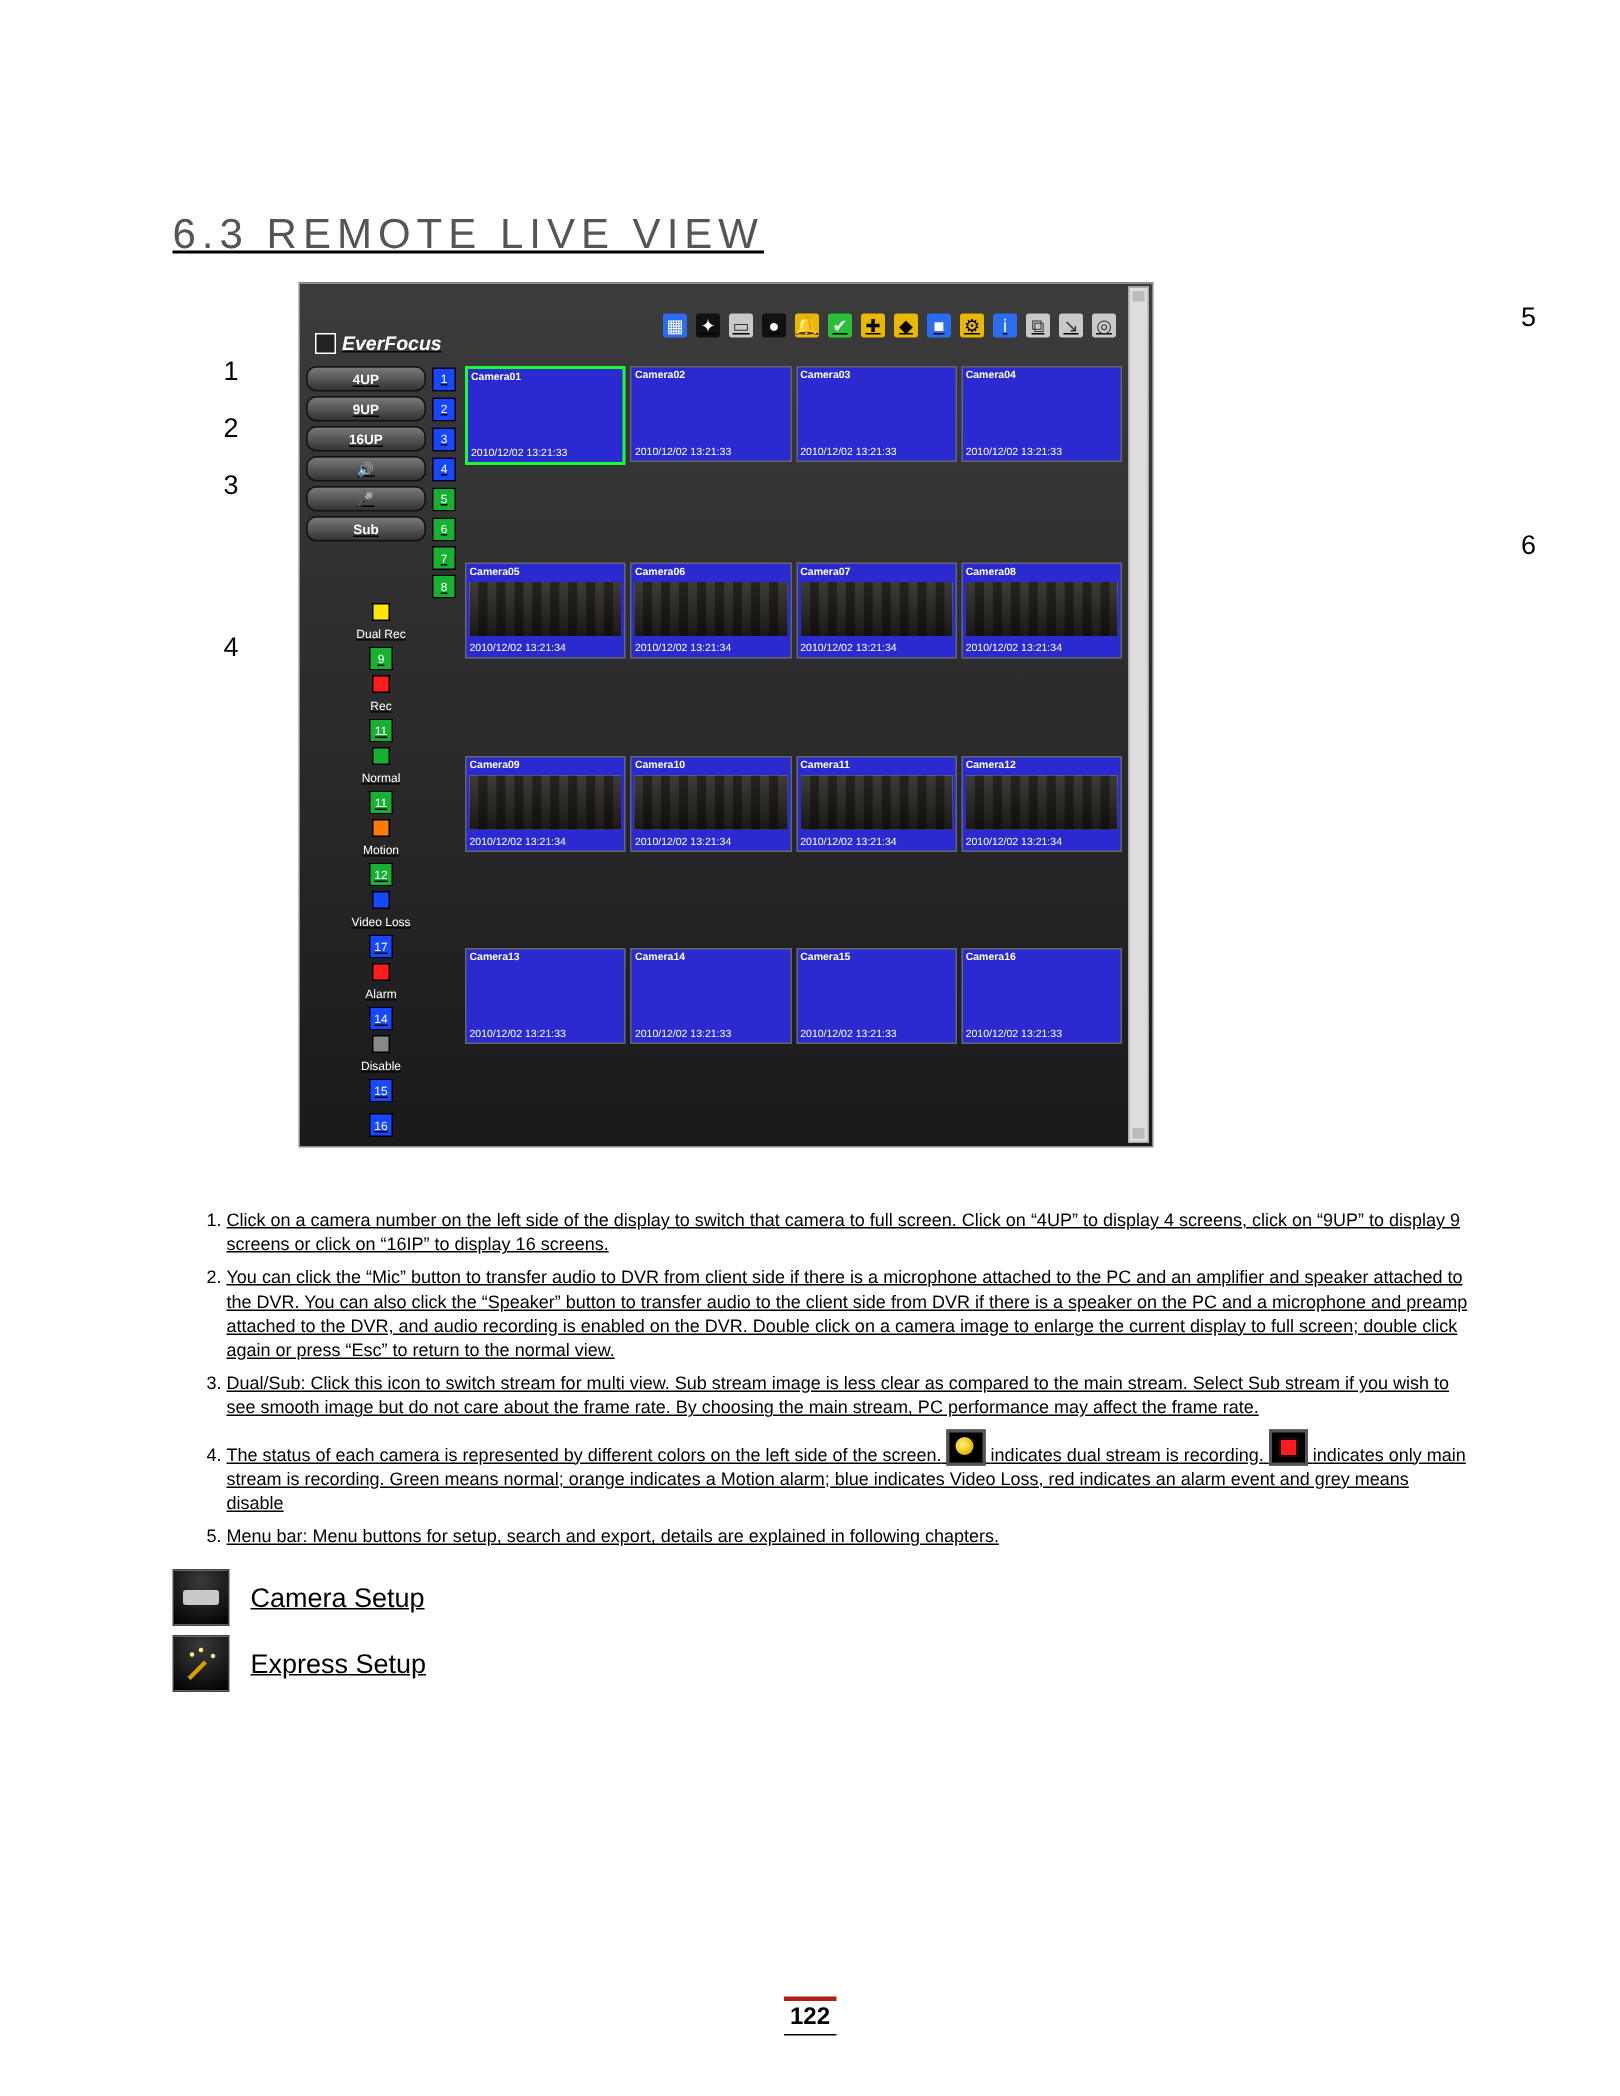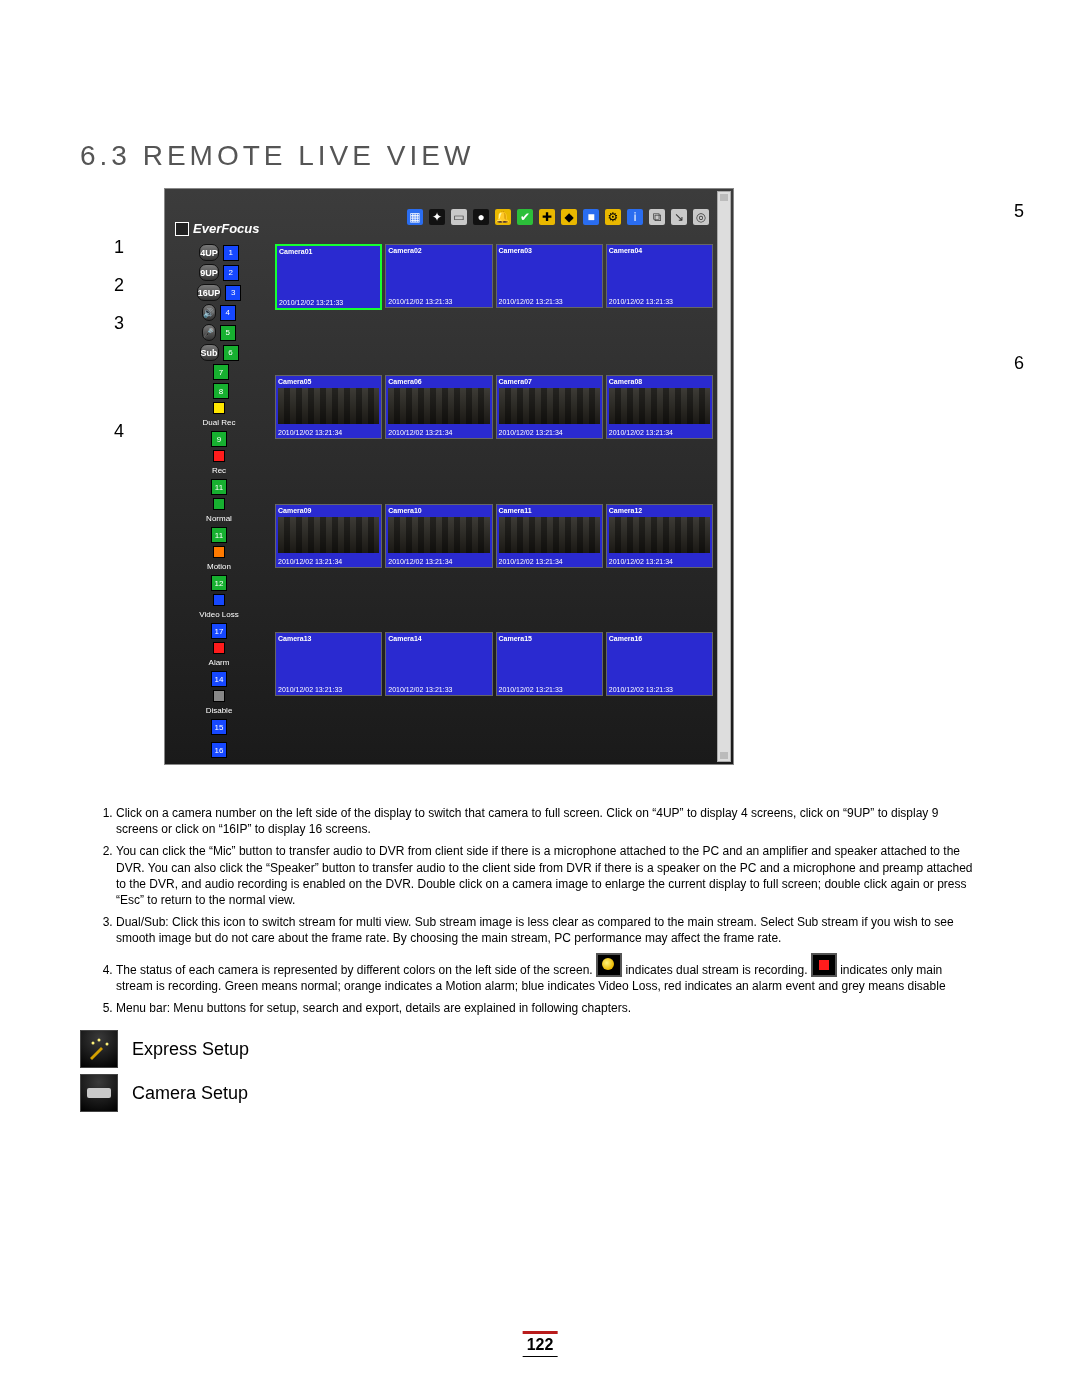--- a/index.html
+++ b/index.html
@@ -6,21 +6,22 @@
     margin: 0;
     font-family: Arial, Helvetica, sans-serif;
     background: #fff;
     color: #000;
     width: 1080px;
     min-height: 1397px;
     position: relative;
     box-sizing: border-box;
   }
   .page {
-    padding: 140px 100px 60px 80px;
+    padding: 140px 100px 60px 115px;
+    text-decoration: underline;
   }
   .section-title {
     font-size: 28px;
     letter-spacing: 4px;
     color: #555;
     margin-bottom: 16px;
   }
 
   
   .shot-wrap {
@@ -116,21 +117,20 @@
     gap: 6px;
     padding-right: 16px;
   }
 
   
   .sidebar {
     width: 100px;
     display: flex;
     flex-direction: column;
     gap: 3px;
-    align-items: center;
   }
   .sb-row {
     display: flex;
     align-items: center;
     gap: 4px;
   }
   .pill {
     flex: 1;
     height: 15px;
     border-radius: 7px;
@@ -494,31 +494,31 @@
       <span class="inline-icon yellow"></span>
       <span>indicates dual stream is recording.</span>
       <span class="inline-icon red"></span>
       <span>indicates only main stream is recording. Green means normal; orange indicates a Motion alarm; blue indicates Video Loss, red indicates an alarm event and grey means disable</span>
     </li>
     <li>Menu bar: Menu buttons for setup, search and export, details are explained in following chapters.</li>
   </ol>
 
   <div class="legend-list">
     <div class="item">
+      <span class="big-icon cam"></span>
+      <span>Camera Setup</span>
+    </div>
+    <div class="item">
       <span class="big-icon wand">
         <svg viewBox="0 0 24 24">
             <path d="M3 21 L14 10 L16 12 L5 23 Z" fill="#d4a000"></path>
             <circle cx="6" cy="6" r="1.5" fill="#fff27a"></circle>
             <circle cx="12" cy="3" r="1.5" fill="#fff27a"></circle>
             <circle cx="20" cy="7" r="1.5" fill="#fff27a"></circle>
           </svg>
       </span>
       <span>Express Setup</span>
     </div>
-    <div class="item">
-      <span class="big-icon cam"></span>
-      <span>Camera Setup</span>
-    </div>
   </div>
 
 </div>
 
 <div class="page-number">122</div>
 
 </body></html>

